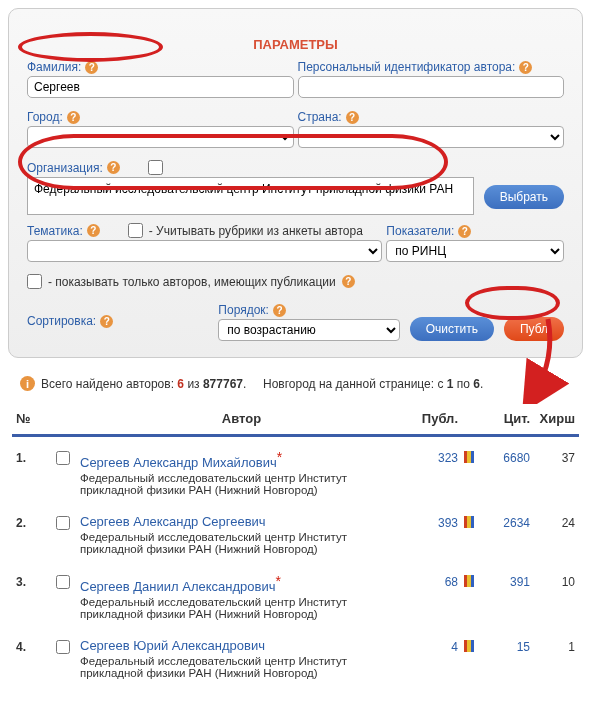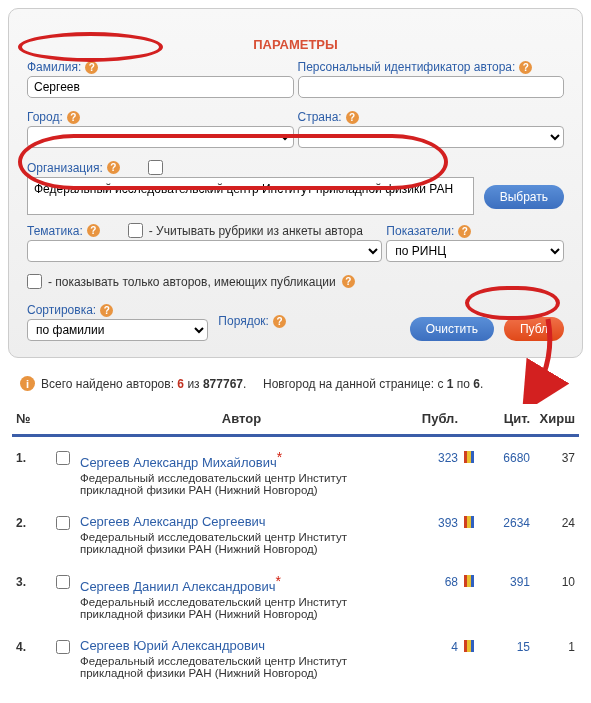--- a/index.html
+++ b/index.html
@@ -293,29 +293,29 @@
     </div>
 
     <div class="section-gap"></div>
 
     <div class="action-row">
       <div class="sort-col">
         <div class="label-row">
           <span class="field-label">Сортировка:</span>
           <span class="help-icon">?</span>
         </div>
+      </div>
+      <div class="sort-col">
+        <div class="label-row">
+          <span class="field-label">Порядок:</span>
+          <span class="help-icon">?</span>
+        </div>
         <select class="sel">
-          <option>по фамилии</option>
+          <option>по возрастанию</option>
         </select>
-      </div>
-      <div class="sort-col">
-        <div class="label-row">
-          <span class="field-label">Порядок:</span>
-          <span class="help-icon">?</span>
-        </div>
       </div>
       <div class="btn-group" style="margin-top:14px">
         <button class="btn btn-blue">Очистить</button>
         <button class="btn btn-orange">Публ</button>
       </div>
     </div>
   </div>
 
   <div class="oval" style="top:24px; left:18px; width:145px; height:30px;"></div>
   <div class="oval" style="top:126px; left:18px; width:430px; height:56px; border-radius:60px/30px;"></div>

